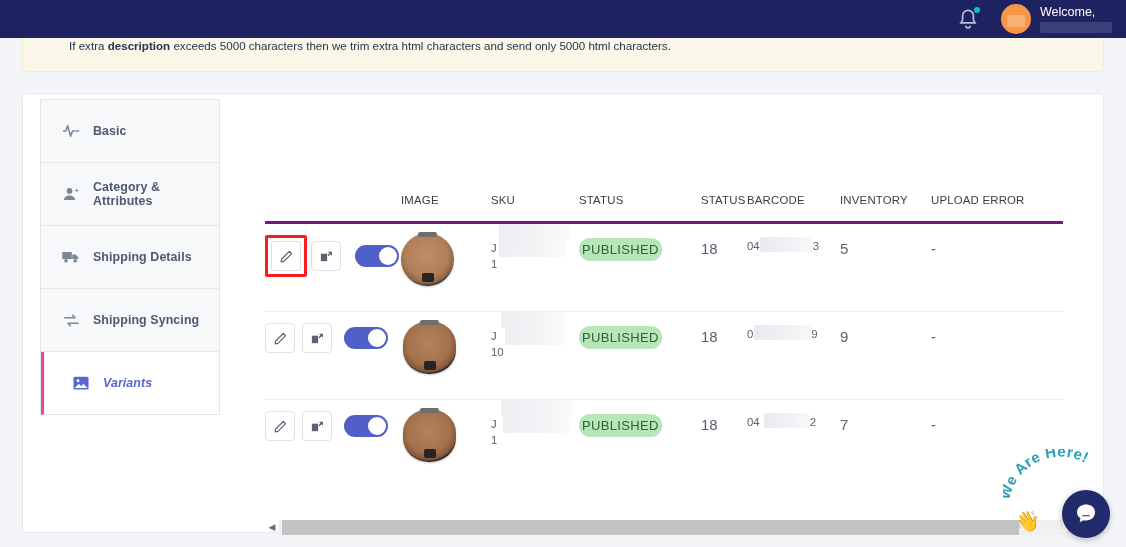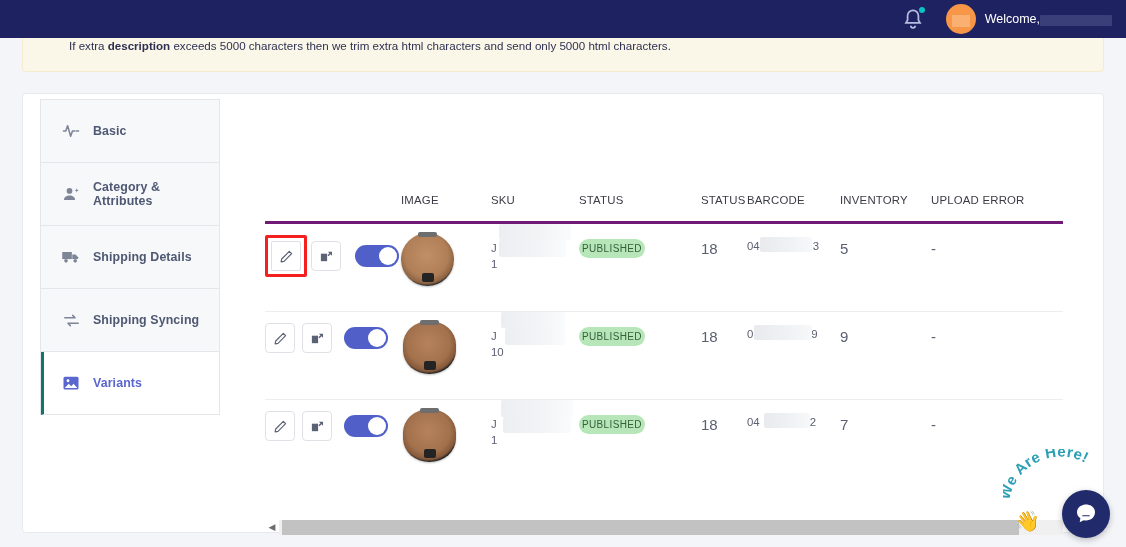--- a/index.html
+++ b/index.html
@@ -28,21 +28,21 @@
   .avatar {
     width: 30px; height: 30px; border-radius: 50%;
     background: #f79646;
     position: relative; overflow: hidden;
     margin-right: 9px; flex: 0 0 auto;
   }
   .avatar::after {
     content:""; position:absolute; left: 6px; top: 11px;
     width: 18px; height: 12px; background: #f9b072;
   }
-  .welcome-block { display: flex; }
+  .welcome-block { display: flex; flex-direction: column; }
   .welcome-text { color: #ffffff; font-size: 12.5px; line-height: 14px; }
   .welcome-redact {
     width: 72px; height: 11px; margin-top: 3px;
     background: #3b3f79; border-radius: 1px;
   }
 
   
   .warn-banner {
     position: absolute; top: 20px; left: 22px;
     width: 1082px; height: 52px;
@@ -80,22 +80,23 @@
     display: flex; align-items: center;
     padding-left: 20px;
     border-bottom: 1px solid #e4e6ea;
     cursor: pointer;
     background: #f7f8fa;
   }
   .vtab .vicon { width: 20px; margin-right: 12px; display:flex; align-items:center; justify-content:center; color:#7d8597; flex:0 0 auto;}
   .vtab .vlabel { font-size: 12.4px; font-weight: bold; color: #4f5873; letter-spacing: .1px; }
   .vtab.active {
     background: #ffffff;
-    border-left: 3px solid #0f766e;
-    padding-left: 17px;
+    border-left: 3px solid #ec4899;
+    padding-left: 27px;
+    font-style: italic;
   }
   .vtab.active .vlabel { color: #5a67cf; }
   .vtab.active .vicon { color: #5a67cf; }
 
   
   .table-wrap {
     position: absolute; top: 84px; left: 242px;
     width: 798px; height: 330px;
   }
   .thead {
@@ -187,21 +188,21 @@
   .sku-redact {
     position: absolute; border-radius: 2px;
     background: linear-gradient(90deg, #eceef1 0%, #f3f4f6 60%, #fafbfc 100%);
   }
 
   
   .cell-status { padding-top: 14px; }
   .badge {
     display: inline-block;
     background: #b7e6b8; color: #34603a;
-    font-size: 10px; letter-spacing: .35px;
+    font-size: 13px; letter-spacing: .35px;
     padding: 4px 3px; border-radius: 11px;
     white-space: nowrap;
   }
   .cell-num { padding-top: 16px; font-size: 15px; color: #5c6070; }
   .cell-barcode { padding-top: 16px; font-size: 11.4px; color: #5c6070; position: relative; white-space: nowrap;}
   .bc-redact {
     position: absolute; top: 13px;
     height: 15px; border-radius: 2px;
     background: linear-gradient(90deg, #e9eaee 0%, #f0f1f4 55%, #f7f8fa 100%);
   }

